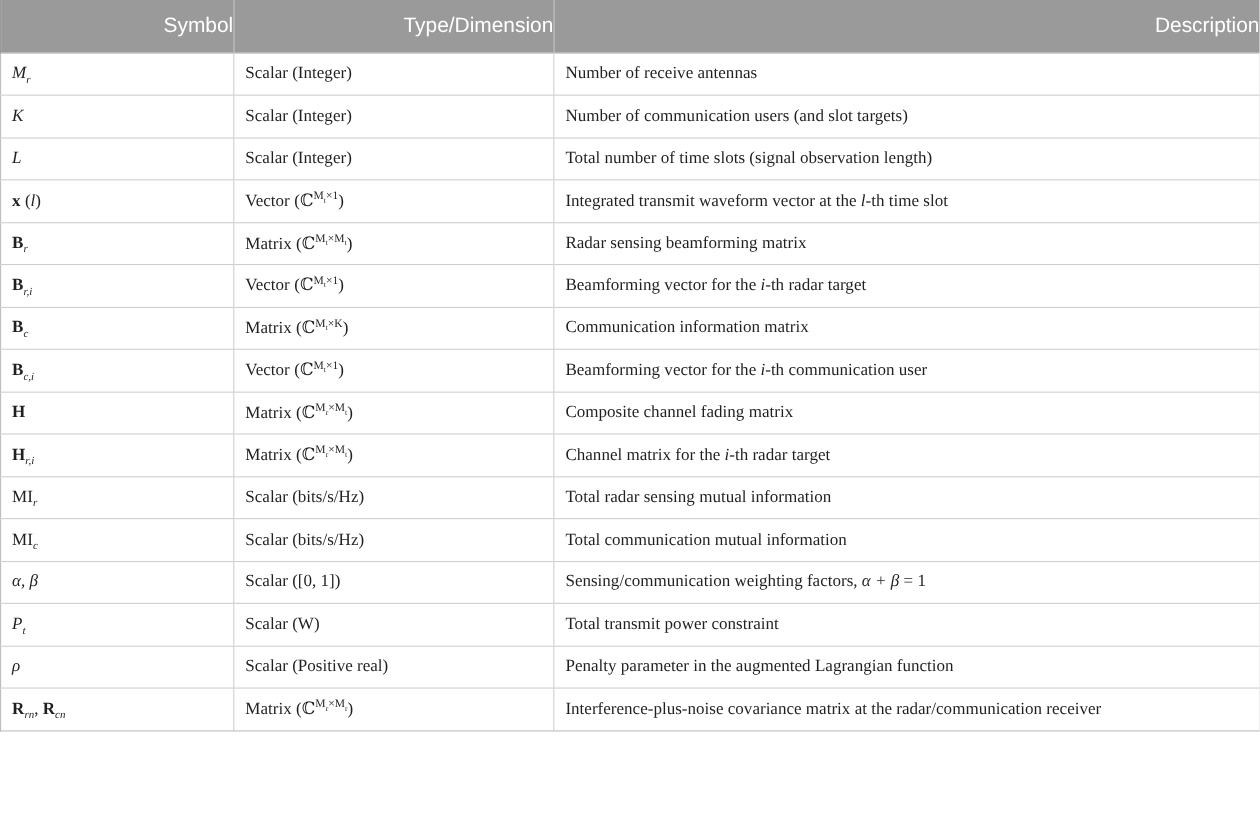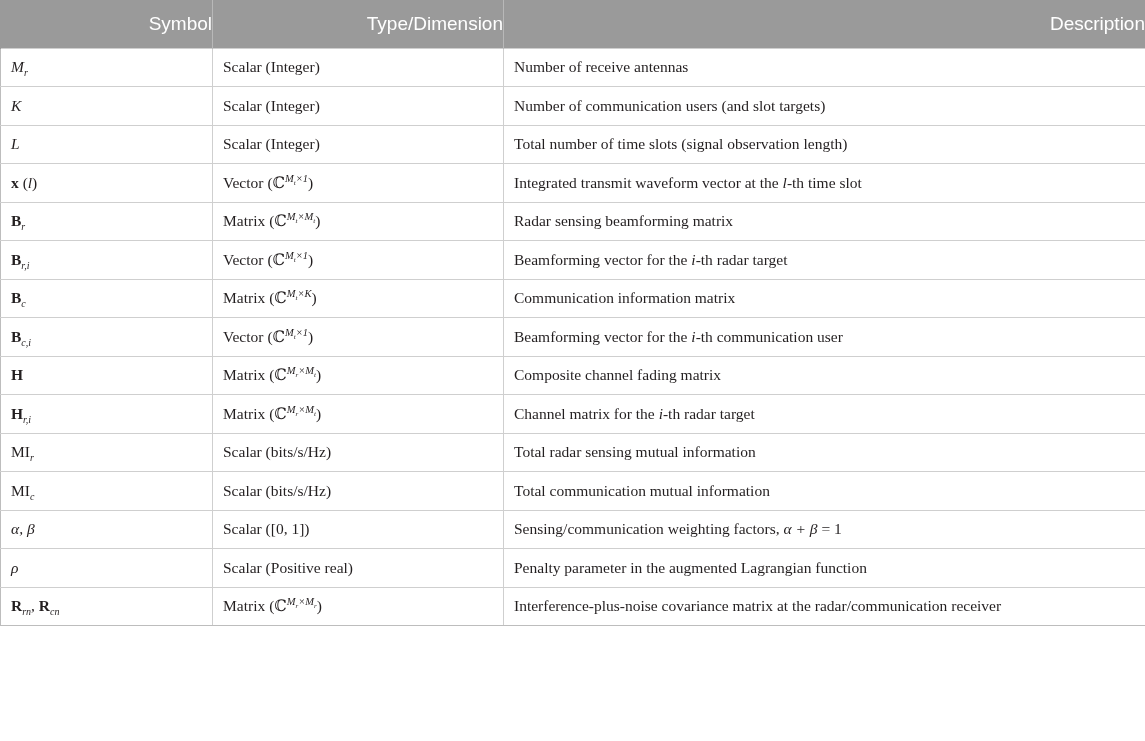--- a/index.html
+++ b/index.html
@@ -46,21 +46,21 @@
       white-space: nowrap;
       box-sizing: border-box;
     }
     tbody td:first-child { border-left: 1px solid #bdbdbd; }
     tbody td:last-child { border-right: 1px solid #bdbdbd; }
     tbody tr:last-child td { border-bottom: 1px solid #bdbdbd; }
     .sym { font-size: 15.5px; }
     .sym i, .sym sub { font-style: italic; }
     .sym b { font-weight: bold; }
     .sym sub, .sym sup { font-size: 10px; line-height: 0; }
-    .type sup { font-size: 10.5px; line-height: 0; font-style: italic; }
+    .type sup { font-size: 10.5px; line-height: 0; }
     .paren { margin-left: 4px; }
   </style>
 </head>
 <body>
 
 <table class="symbols">
   <colgroup>
     <col class="c-sym">
       <col class="c-type">
       <col class="c-desc">
@@ -132,20 +132,25 @@
         <td class="sym"><span>MI</span><sub>c</sub></td>
         <td class="type"><span>Scalar</span><span> (bits/s/Hz)</span></td>
         <td class="desc">Total communication mutual information</td>
       </tr>
       <tr>
         <td class="sym"><i>α, β</i></td>
         <td class="type"><span>Scalar</span><span> ([0, 1])</span></td>
         <td class="desc">Sensing/communication weighting factors, <i>α + β</i> = 1</td>
       </tr>
       <tr>
+        <td class="sym"><i>P</i><sub>t</sub></td>
+        <td class="type"><span>Scalar</span><span> (W)</span></td>
+        <td class="desc">Total transmit power constraint</td>
+      </tr>
+      <tr>
         <td class="sym"><i>ρ</i></td>
         <td class="type"><span>Scalar</span><span> (Positive real)</span></td>
         <td class="desc">Penalty parameter in the augmented Lagrangian function</td>
       </tr>
       <tr>
         <td class="sym"><b>R</b><sub>rn</sub>, <b>R</b><sub>cn</sub></td>
         <td class="type"><span>Matrix</span><span class="paren">(ℂ<sup>M<sub style="font-size: 7px;">r</sub>×M<sub style="font-size: 7px;">r</sub></sup>)</span></td>
         <td class="desc">Interference-plus-noise covariance matrix at the radar/communication receiver</td>
       </tr>
     </tbody>

